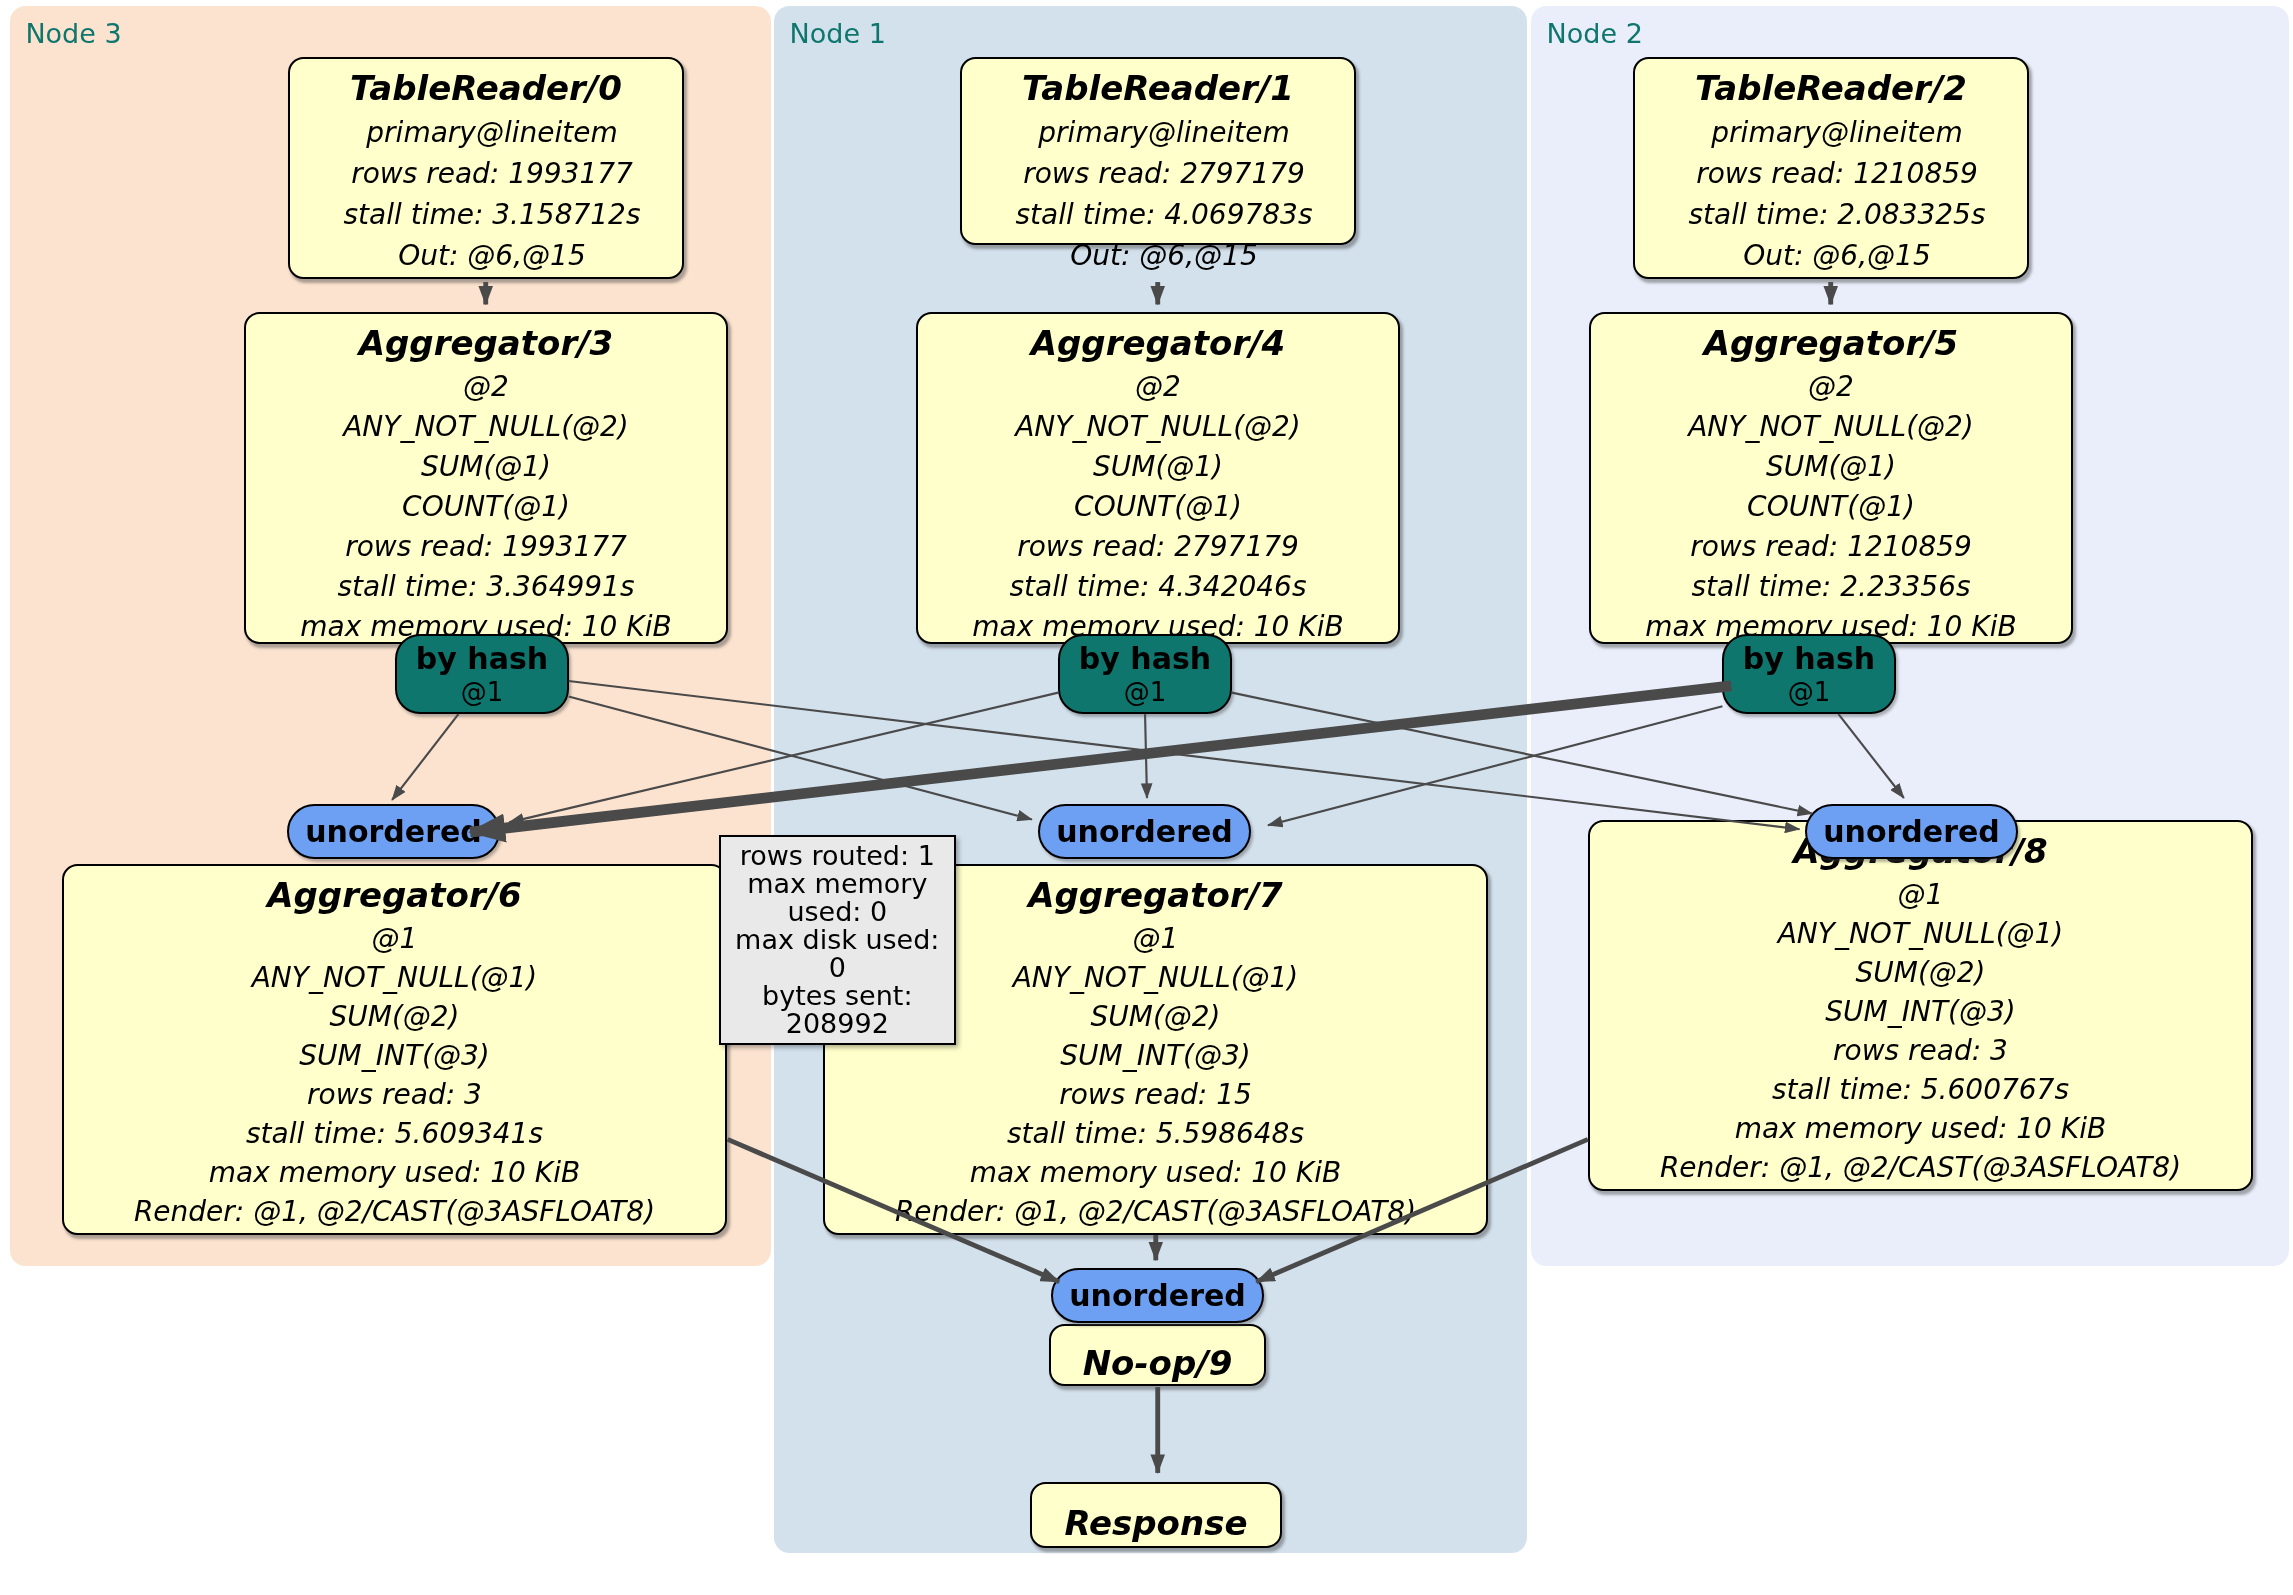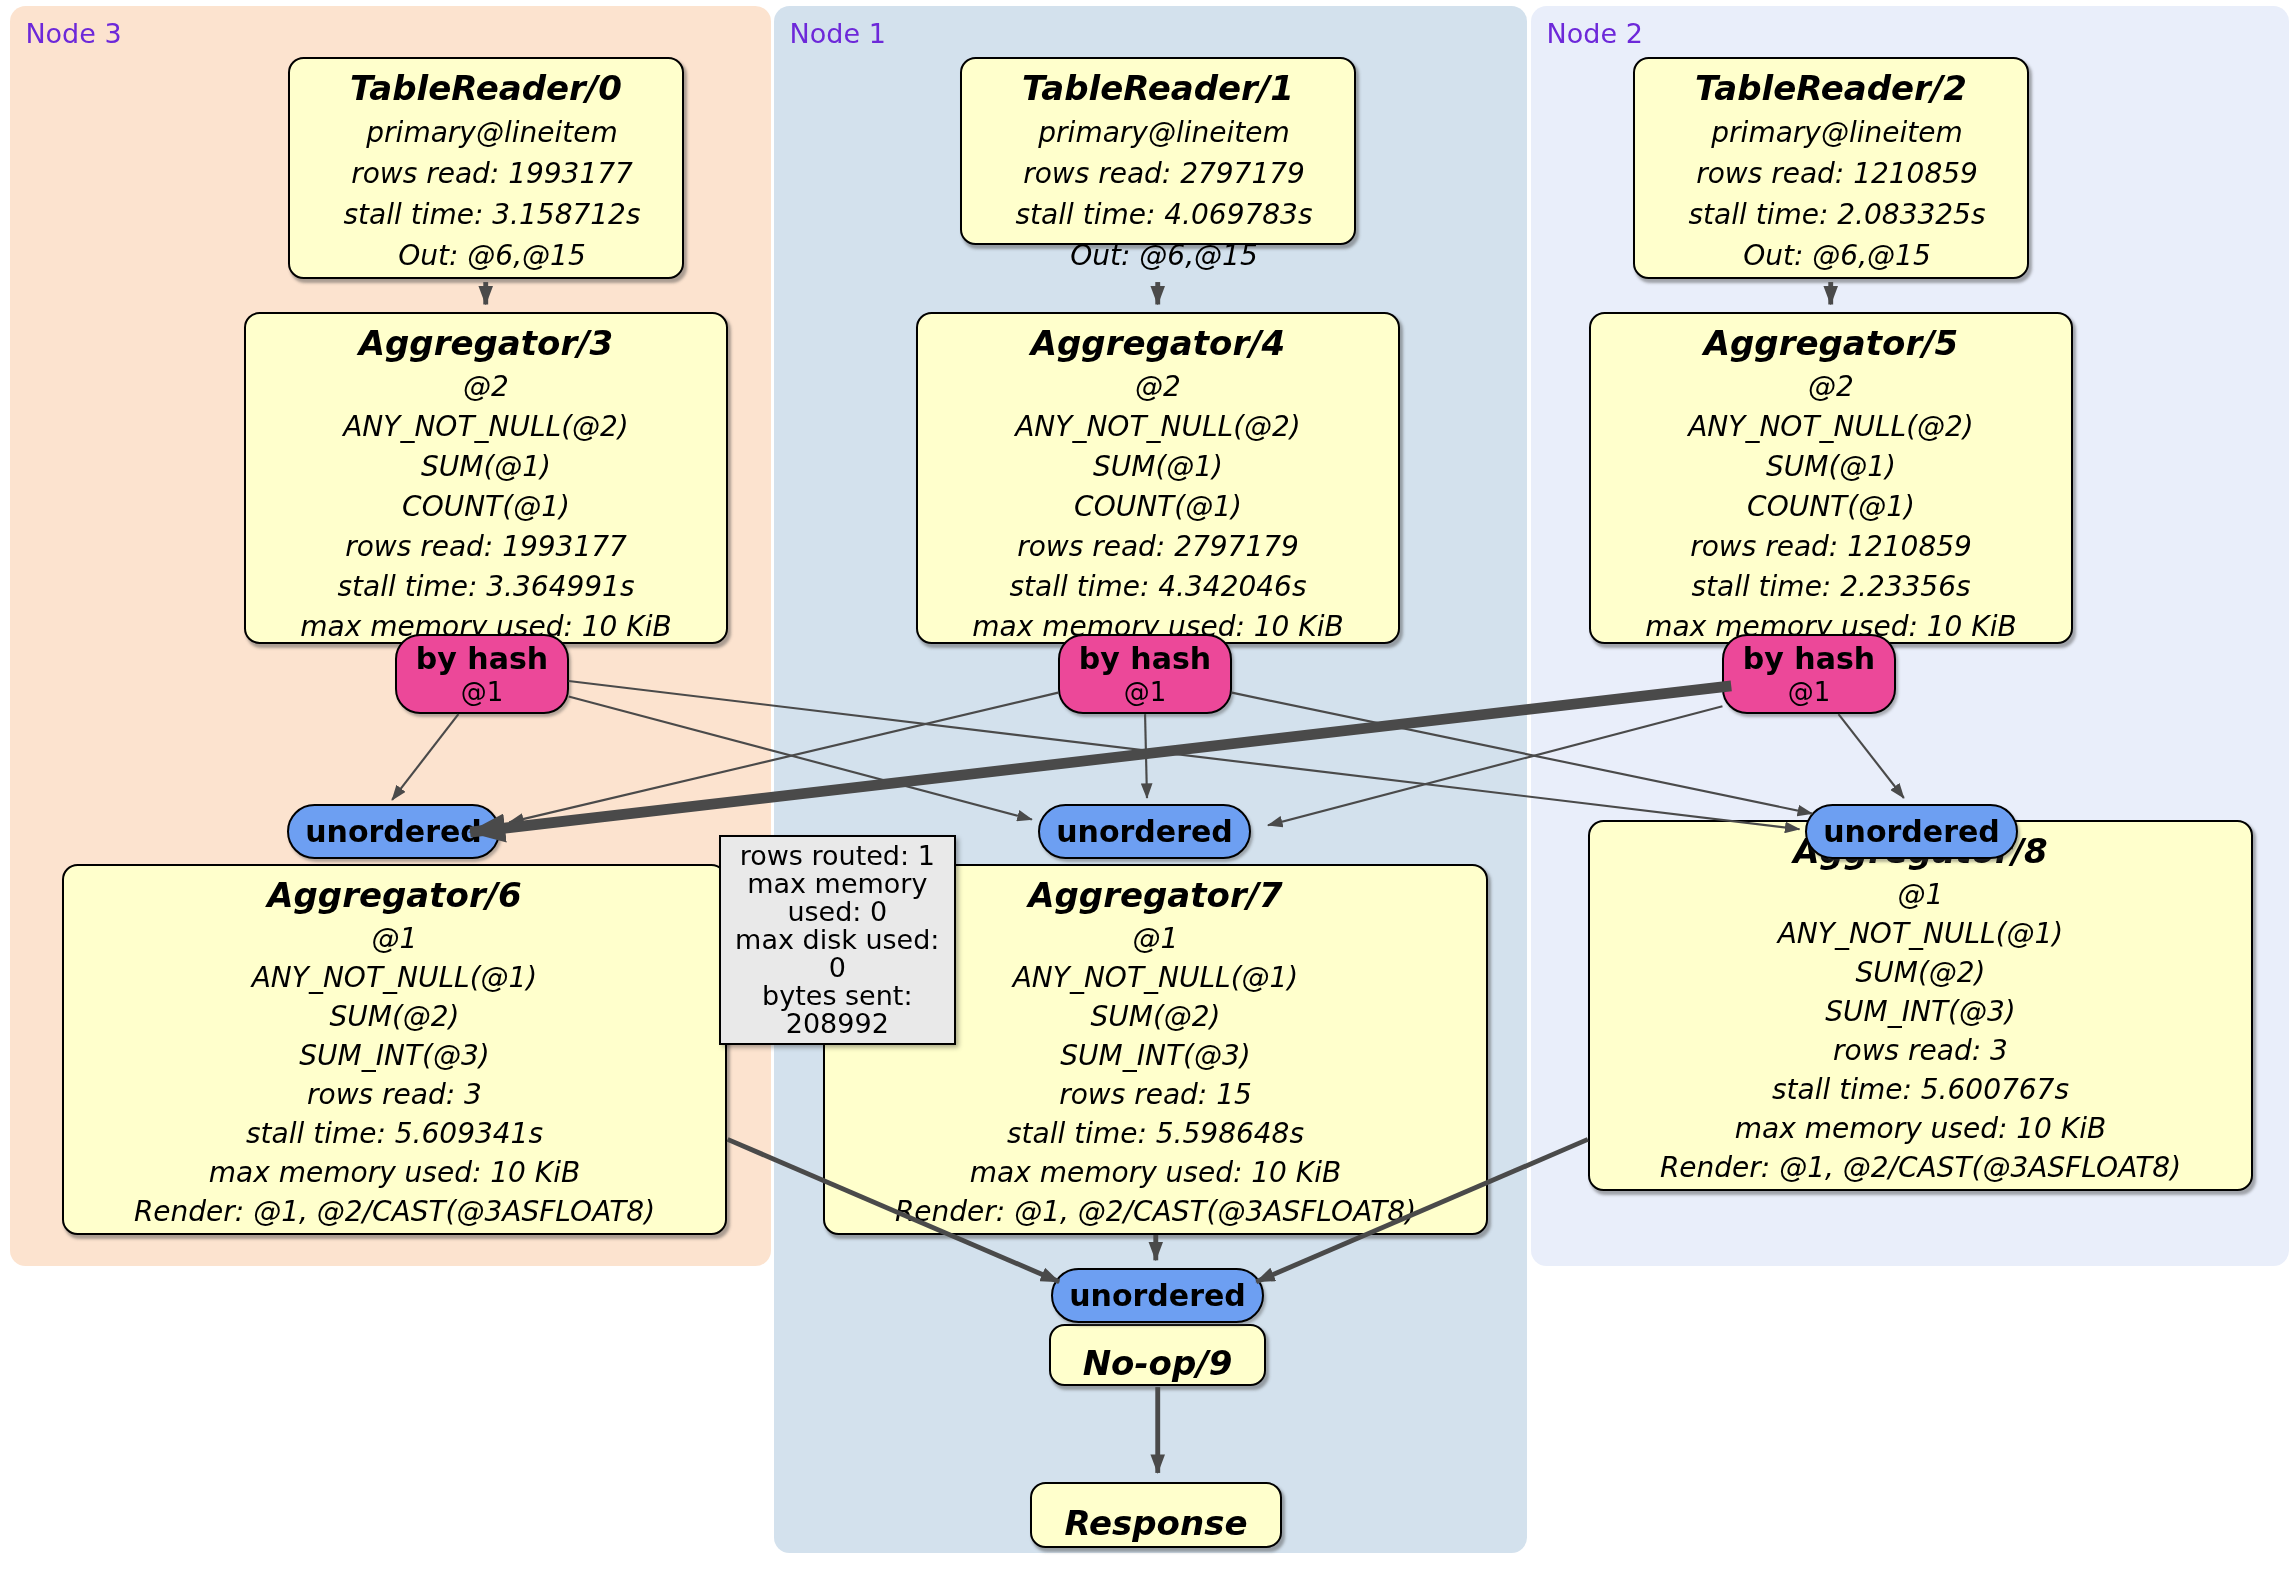--- a/index.html
+++ b/index.html
@@ -2,35 +2,35 @@
 <html><head>
 <meta charset="utf-8">
 <style>
   html,body { margin:0; padding:0; background:#ffffff; }
   body {
     position:relative; width:2294px; height:1596px;
     font-family:"DejaVu Sans","Liberation Sans",sans-serif;
     color:#000;
   }
   .region { position:absolute; border-radius:15.6px; z-index:0; }
-  .region-label { position:absolute; left:15.6px; top:11.7px; font-size:27px; color:#6d28d9; }
+  .region-label { position:absolute; left:15.6px; top:11.7px; font-size:27px; color:#0f766e; }
 
   .gbox {
     position:absolute; background:#ffffcc; border:2.9px solid #000; border-radius:15.6px;
     box-shadow:2.9px 3.9px 2.9px rgba(70,70,70,0.45);
     text-align:center; z-index:2; box-sizing:border-box; padding-top:5.9px;font-style:italic;
   }
   .gbox .title { font-weight:bold; font-size:34px; line-height:47px; white-space:nowrap; }
   .gbox .bl { font-size:28px; white-space:nowrap; }
   .tr-box .bl { line-height:41px;padding-left:12px; }
   .agg1-box .bl { line-height:40px; }
   .agg2-box .bl { line-height:39px; }
 
   .router {
-    position:absolute; width:174px; height:80px; background:#ec4899; border:2.9px solid #000;
+    position:absolute; width:174px; height:80px; background:#0f766e; border:2.9px solid #000;
     border-radius:25px; text-align:center; z-index:3; box-sizing:border-box;
     box-shadow:2px 2.9px 2.9px rgba(70,70,70,0.4);
   }
   .router .rt { font-weight:bold; font-size:30px; line-height:41px; margin-top:2px; }
   .router .rs { font-size:26px; line-height:27px; }
 
   .sync {
     position:absolute; width:213px; height:55px; background:#6d9ff2; border:2.9px solid #000;
     border-radius:29px; z-index:3; box-sizing:border-box;
     display:flex; align-items:center; justify-content:center;

